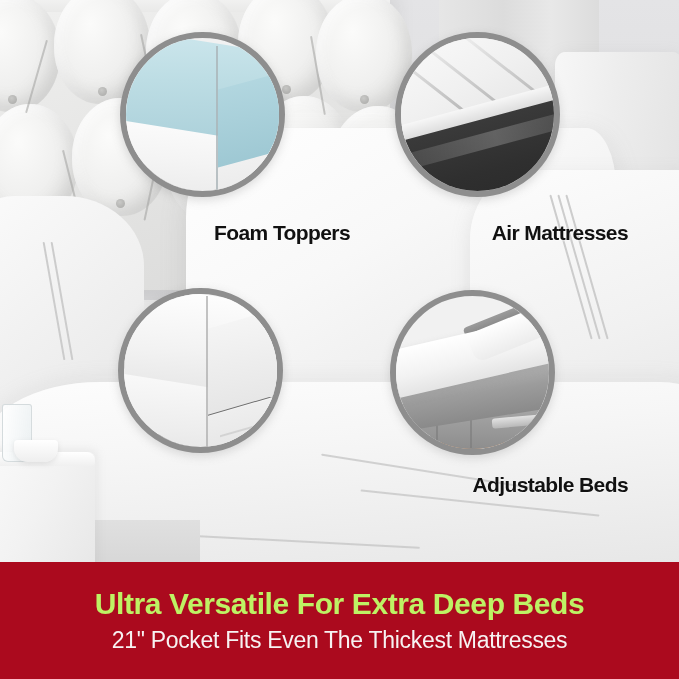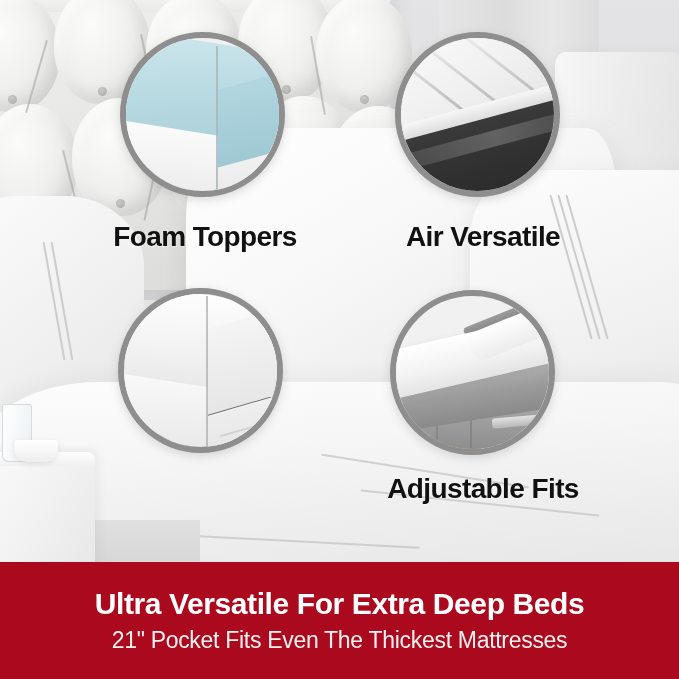--- a/index.html
+++ b/index.html
@@ -311,42 +311,42 @@
   .adj-shadow{
     position:absolute; left:-20px; top:140px; width:230px; height:16px;
     background:linear-gradient(180deg,rgba(60,60,60,.65),rgba(90,90,90,.1));
   }
 
   
   .label{
     position:absolute;
     color:#111111;
     font-weight:bold;
-    font-size:28px;
+    font-size:21px;
     letter-spacing:-0.6px;
     line-height:1.08;
-    text-align:center;
+    text-align:right;
     white-space:pre-line;
     text-shadow:0 1px 2px rgba(255,255,255,.55);
   }
   #label-foam     { left:60px;  top:222px; width:290px; }
   #label-air      { left:338px; top:222px; width:290px; }
   #label-platform { left:62px;  top:474px; width:290px; }
   #label-adjust   { left:338px; top:474px; width:290px; }
 
   
   .banner{
     position:absolute; left:0; bottom:0; width:679px; height:117px;
     background:#ab0a1e;
     display:flex; flex-direction:column;
     align-items:center; justify-content:center;
     gap:6px;
   }
   .banner-title{
-    color:#ffffff;
+    color:#bef264;
     font-size:30px;
     font-weight:bold;
     letter-spacing:-0.4px;
     white-space:nowrap;
   }
   .banner-sub{
     color:#f7f2f2;
     font-size:23px;
     font-weight:normal;
     letter-spacing:-0.3px;
@@ -461,23 +461,23 @@
       <div class="adj-mech"></div>
       <div class="adj-base"></div>
       <div class="adj-rail"></div>
       <div class="adj-mat"></div>
       <div class="adj-mat-top"></div>
     </div>
   </div>
 
   <div class="label" id="label-foam">Foam Toppers</div>
 
-  <div class="label" id="label-air">Air Versatile</div>
-
-
-  <div class="label" id="label-adjust">Adjustable Fits</div>
+  <div class="label" id="label-air">Air Mattresses</div>
+
+
+  <div class="label" id="label-adjust">Adjustable Beds</div>
 
   <div class="banner">
     <div class="banner-title">Ultra Versatile For Extra Deep Beds</div>
     <div class="banner-sub">21" Pocket Fits Even The Thickest Mattresses</div>
   </div>
 
 </div>
 
 </body></html>

